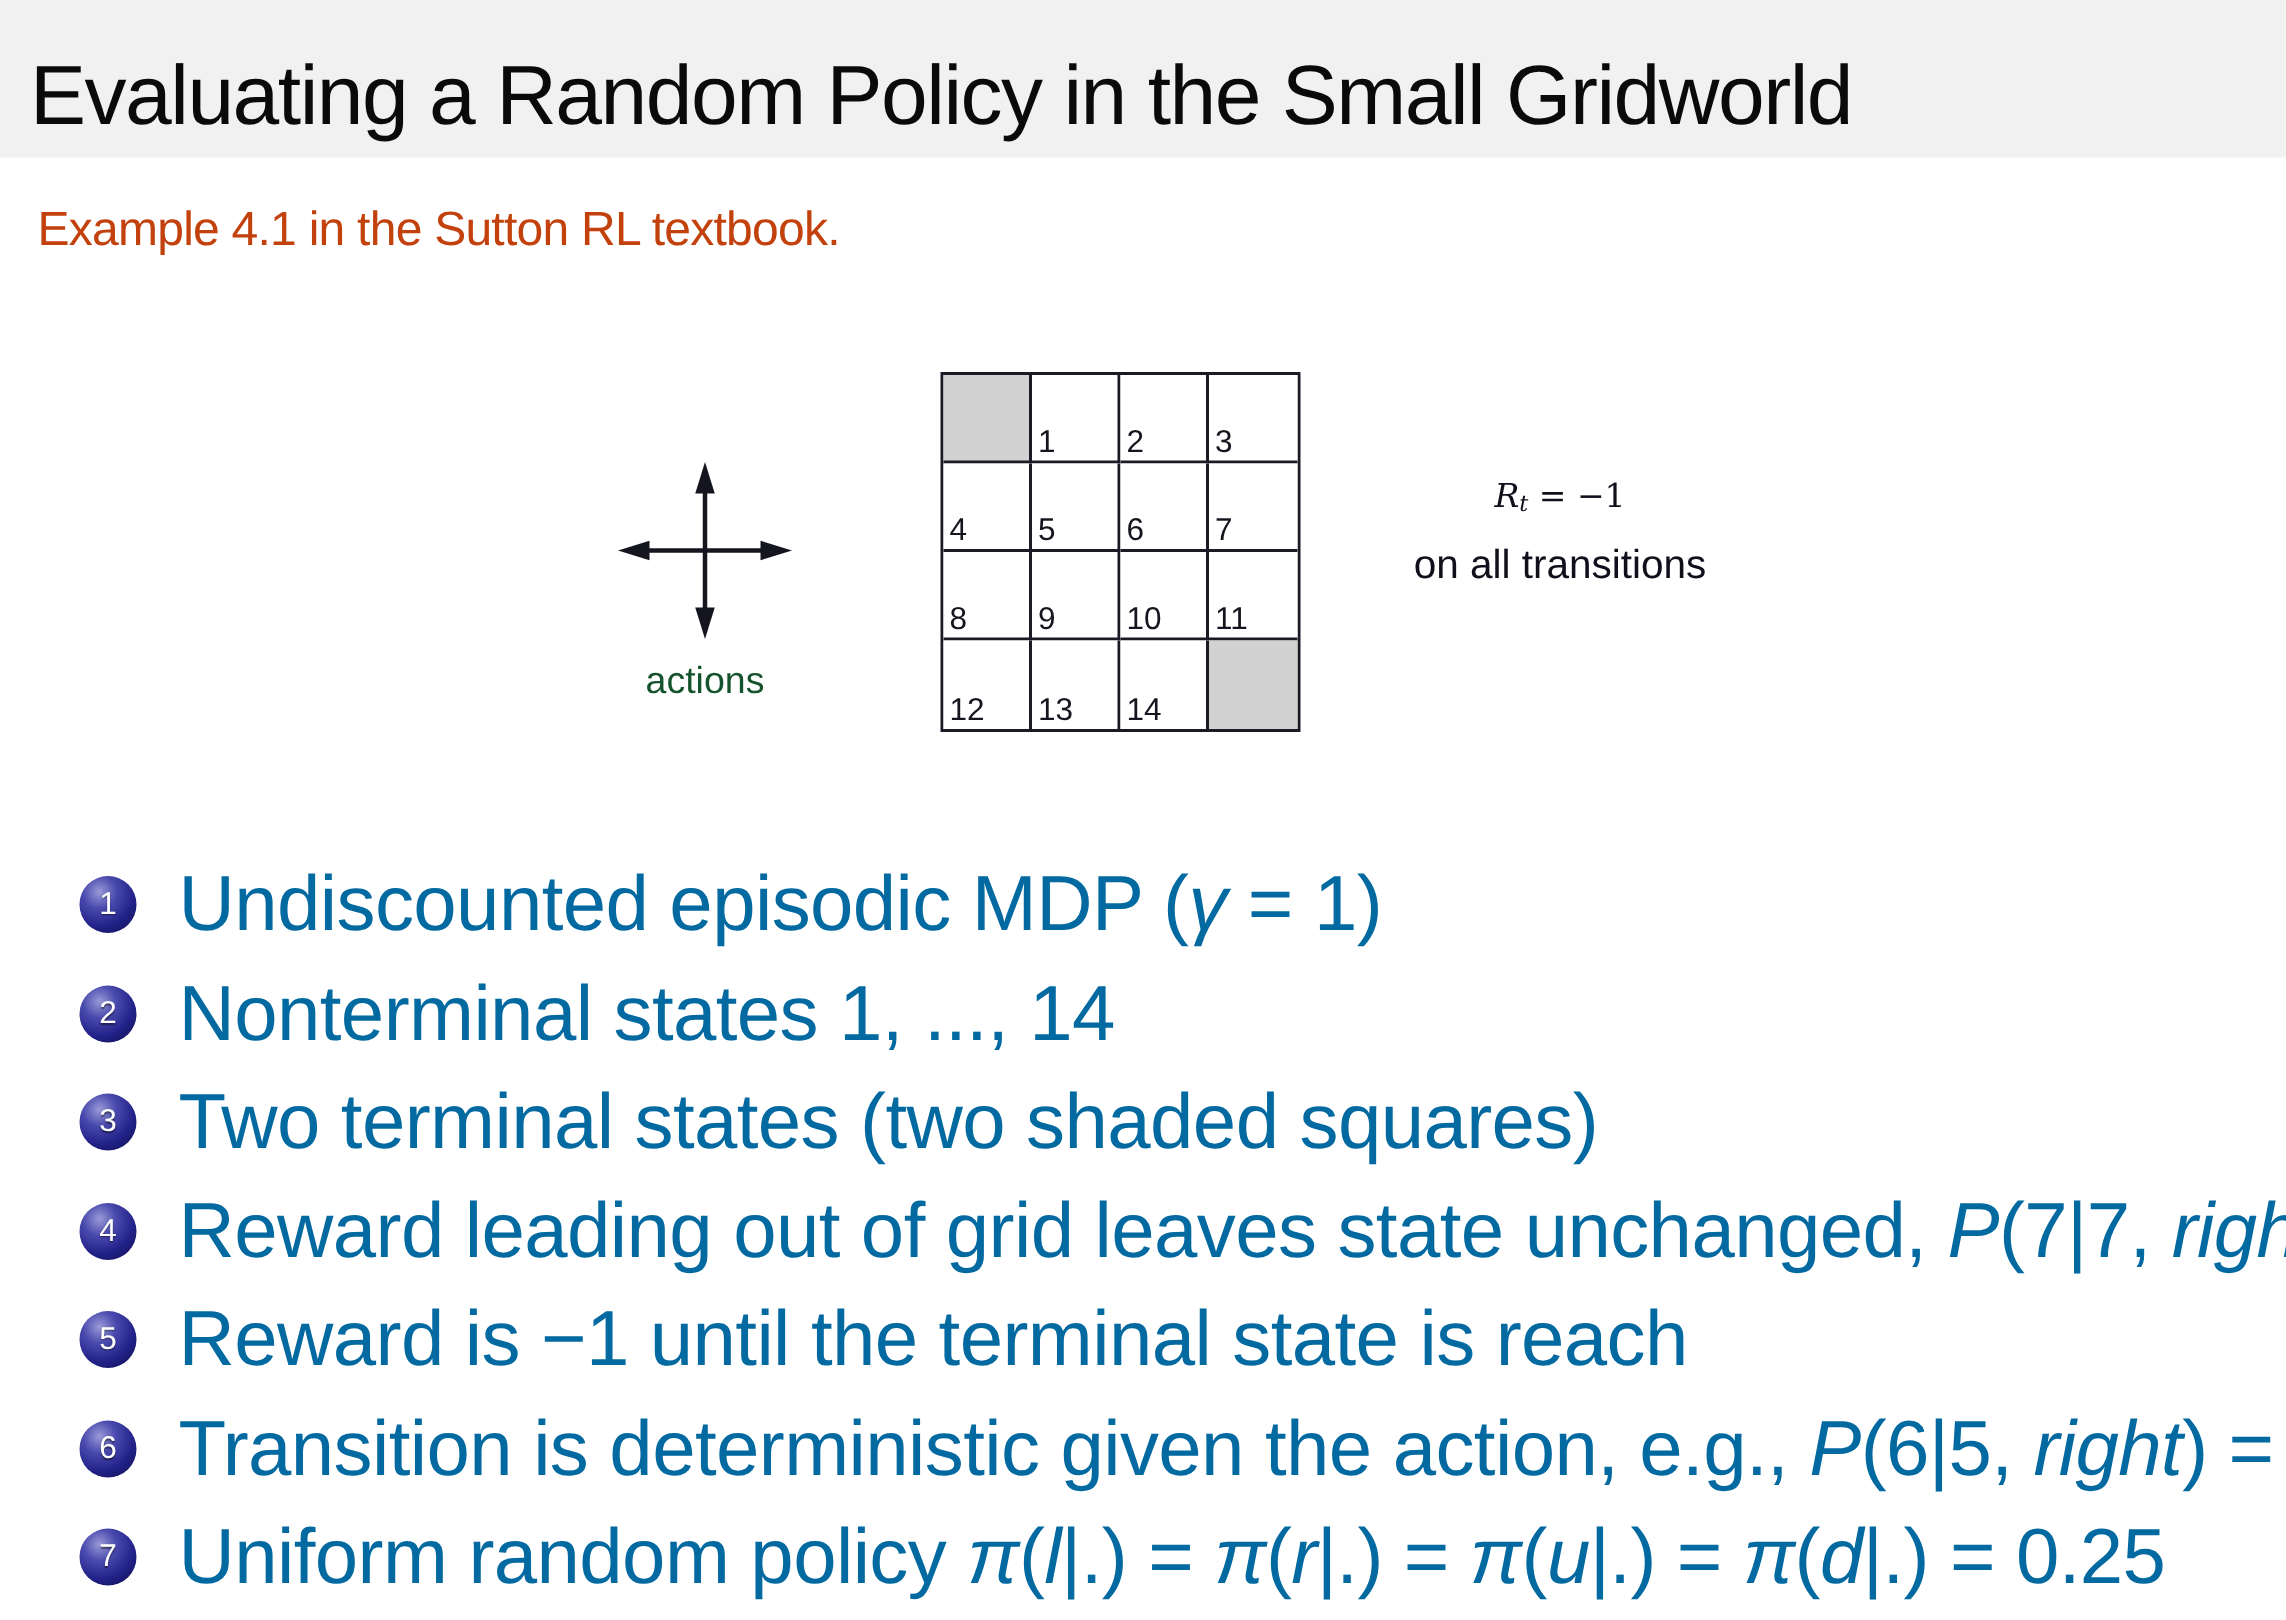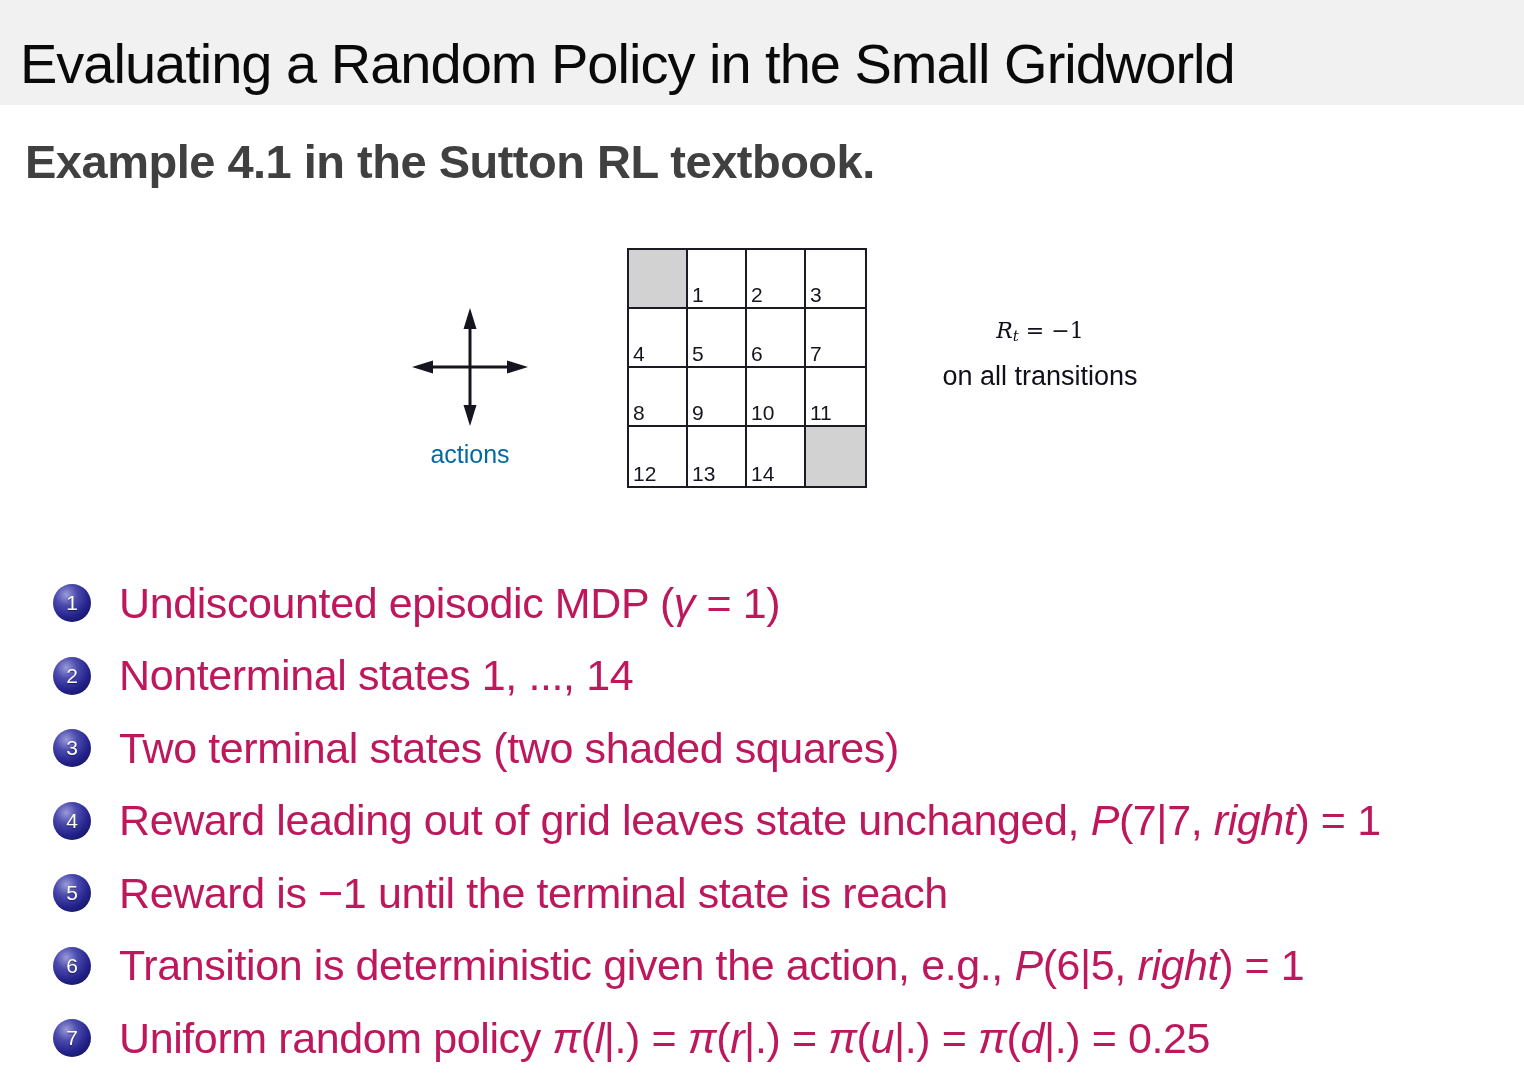--- a/index.html
+++ b/index.html
@@ -21,30 +21,30 @@
   .title {
     position:absolute; left:20px; top:50%;
     transform:translateY(-50%);
     font-size:56px; letter-spacing:-1px;
     color:#0a0a0a; white-space:nowrap;margin-top:10px;
   }
 
   
   .subtitle {
     position:absolute; left:25px; top:134px;
-    font-size:47px; letter-spacing:-0.5px;
-    color:#404040; white-space:nowrap;font-weight:bold;
+    font-size:32px; letter-spacing:-0.5px;
+    color:#c2410c; white-space:nowrap;
   }
 
   
   .actions-svg { position:absolute; left:410px; top:306px; }
   .actions-label {
     position:absolute; left:408px; top:440px;
     width:124px; text-align:center;
-    font-size:25px; color:#0369a1;
+    font-size:25px; color:#14532d;
   }
 
   
   .grid {
     position:absolute; left:627px; top:248px;
     display:grid;
     grid-template-columns:repeat(4, 59px);
     grid-auto-rows:59px;
     border:2px solid #1b1b26;
     background:#ffffff;
@@ -81,22 +81,22 @@
     flex:0 0 38px; width:38px; height:38px;
     border-radius:50%;
     background:radial-gradient(circle at 35% 28%,
       #9a9ad8 0%, #4a4aae 30%, #22228a 62%, #0d0d4a 100%);
     color:#ffffff;
     display:flex; align-items:center; justify-content:center;
     font-size:21px; margin-right:28px;
     text-shadow:0 1px 1px rgba(0,0,0,0.5);
   }
   .item-text {
-    font-size:43px; letter-spacing:-0.4px;
-    white-space:nowrap; color:#be185d;
+    font-size:52px; letter-spacing:-0.4px;
+    white-space:nowrap; color:#0369a1;
   }
 
   
   .seg-plain { }
   .seg-it  { font-style:italic; }
   .seg-mit { font-family:"DejaVu Serif", serif; font-style:italic; }
   .seg-msub {
     font-family:"DejaVu Serif", serif; font-style:italic;
     font-size:0.68em; vertical-align:-0.18em;
   }

